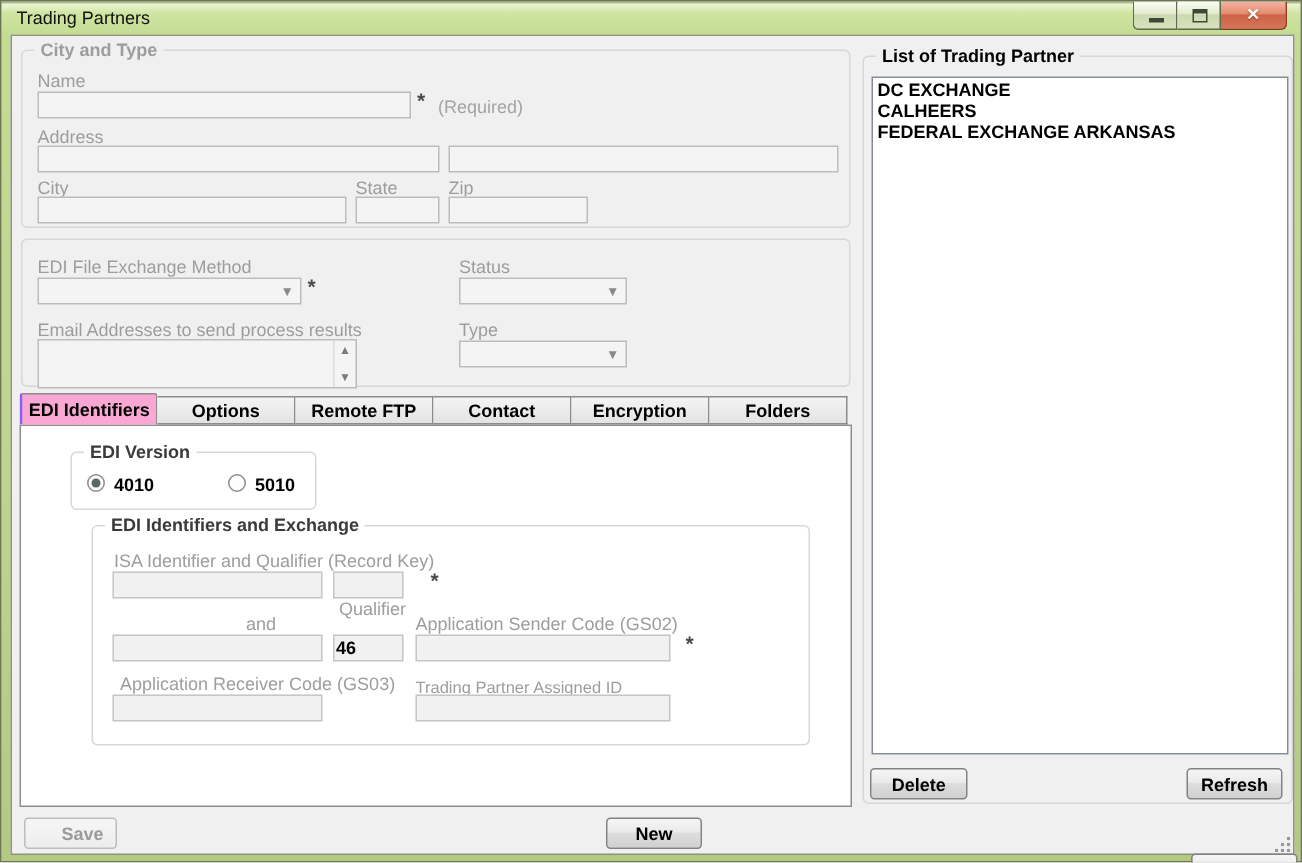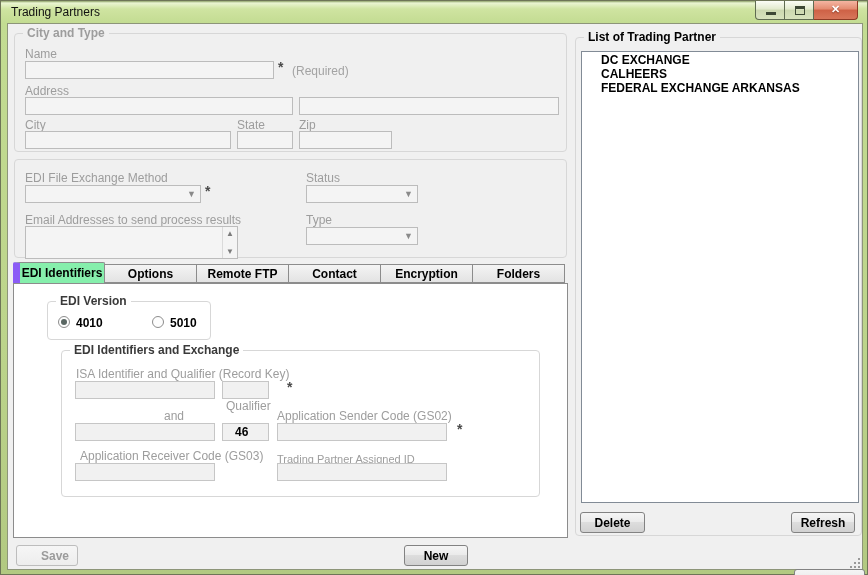--- a/index.html
+++ b/index.html
@@ -24,46 +24,46 @@
   #client { position:absolute; left:6px; top:22px; width:856px; height:547px; background:#f0f0f0; border:1px solid #8d9579; }
 
   .grp { position:absolute; border:1px solid #d7d7d7; border-radius:4px; }
   .grp > .cap { position:absolute; top:-8px; left:8px; padding:0 4px; font-weight:700; font-size:12px; background:#f0f0f0; white-space:nowrap; }
   .cap.dis { color:#9d9d9d; }
   .cap.dark { color:#3a3a3a; background:#fff; }
   .cap.blk { color:#000; }
 
   .lbl { position:absolute; font-size:12px; color:#9d9d9d; white-space:nowrap; }
   .lbl.small { font-size:11px; }
-  .fld { position:absolute; height:18px; background:#f4f4f4; border:1px solid #bcbcbc; font:700 12px "Liberation Sans",sans-serif; color:#000; padding:0 12px; outline:none; }
+  .fld { position:absolute; height:18px; background:#f4f4f4; border:1px solid #bcbcbc; font:700 12px "Liberation Sans",sans-serif; color:#000; padding:0 1px; outline:none; }
   .star { position:absolute; font:700 14px "Liberation Sans",sans-serif; color:#4a4a4a; }
   .note { position:absolute; font-size:12px; color:#a3a3a3; }
 
   .combo { position:absolute; height:18px; background:#f4f4f4; border:1px solid #bcbcbc; }
   .combo .arrow { position:absolute; right:4px; top:3px; color:#8a8a8a; font-size:9px; line-height:11px; }
 
   .memo { position:absolute; background:#f4f4f4; border:1px solid #bcbcbc; }
   .memo .sb { position:absolute; right:0; top:0; width:15px; height:100%; border-left:1px solid #dadada; }
   .memo .sb .up   { position:absolute; top:2px;  left:0; width:100%; text-align:center; font-size:8px; color:#7b7b7b; }
   .memo .sb .down { position:absolute; bottom:2px; left:0; width:100%; text-align:center; font-size:8px; color:#7b7b7b; }
 
   #tabstrip { position:absolute; left:5px; top:238px; height:21px; display:flex; align-items:flex-end; z-index:2; }
   .tab { width:92px; height:19px; line-height:18px; text-align:center; font-weight:700; font-size:12px; color:#000;
     background:linear-gradient(#f4f4f4,#e3e3e3); border:1px solid #8c8c8c; border-left:none; }
   .tab.first { border-left:1px solid #8c8c8c; border-radius:2px 0 0 0; }
-  .tab.active { height:21px; line-height:20px; background:#86efac; border-left:7px solid #8b5cf6; border-bottom:none; border-radius:2px 2px 0 0; }
+  .tab.active { height:21px; line-height:20px; background:#f9a8d4; border-left:2px solid #8b5cf6; border-bottom:none; border-radius:2px 2px 0 0; }
   #tabpanel { position:absolute; left:5px; top:259px; width:555px; height:255px; background:#fff; border:1px solid #8c8c8c; z-index:1; }
   #tabpanel .grp > .cap { background:#fff; }
   #tabpanel .fld { background:#f1f1f1; border-color:#c6c6c6; }
 
   .radio { position:absolute; width:12px; height:12px; border:1px solid #8d8d8d; border-radius:50%; background:#fdfdfd; }
   .radio.checked::after { content:""; position:absolute; left:2px; top:2px; width:6px; height:6px; border-radius:50%; background:#5a6763; }
   .radio-lbl { position:absolute; font:700 12px "Liberation Sans",sans-serif; color:#000; }
 
-  .listbox { position:absolute; background:#fff; border:1px solid #828b96; overflow:hidden; padding:1px 16px; }
+  .listbox { position:absolute; background:#fff; border:1px solid #828b96; overflow:hidden; padding:1px 0; }
   .list-item { font:700 12px "Liberation Sans",sans-serif; color:#000; line-height:14px; padding:0 3px; white-space:nowrap; }
 
   .btn { position:absolute; height:21px; font:700 12px "Liberation Sans",sans-serif; color:#000; text-align:center;
     background:linear-gradient(#f5f5f5,#ebebeb 45%,#dddddd 50%,#d1d1d1 100%); border:1px solid #828282; border-radius:3px; cursor:default; }
   .btn.disabled { color:#9b9b9b; background:linear-gradient(#f6f6f6,#ededed); border-color:#bdbdbd; }
 
   #grip { position:absolute; right:1px; bottom:1px; width:11px; height:11px;
     background:
       radial-gradient(circle at 9px 2px, #9a9a9a 1px, transparent 1.4px),
       radial-gradient(circle at 9px 6px, #9a9a9a 1px, transparent 1.4px),

